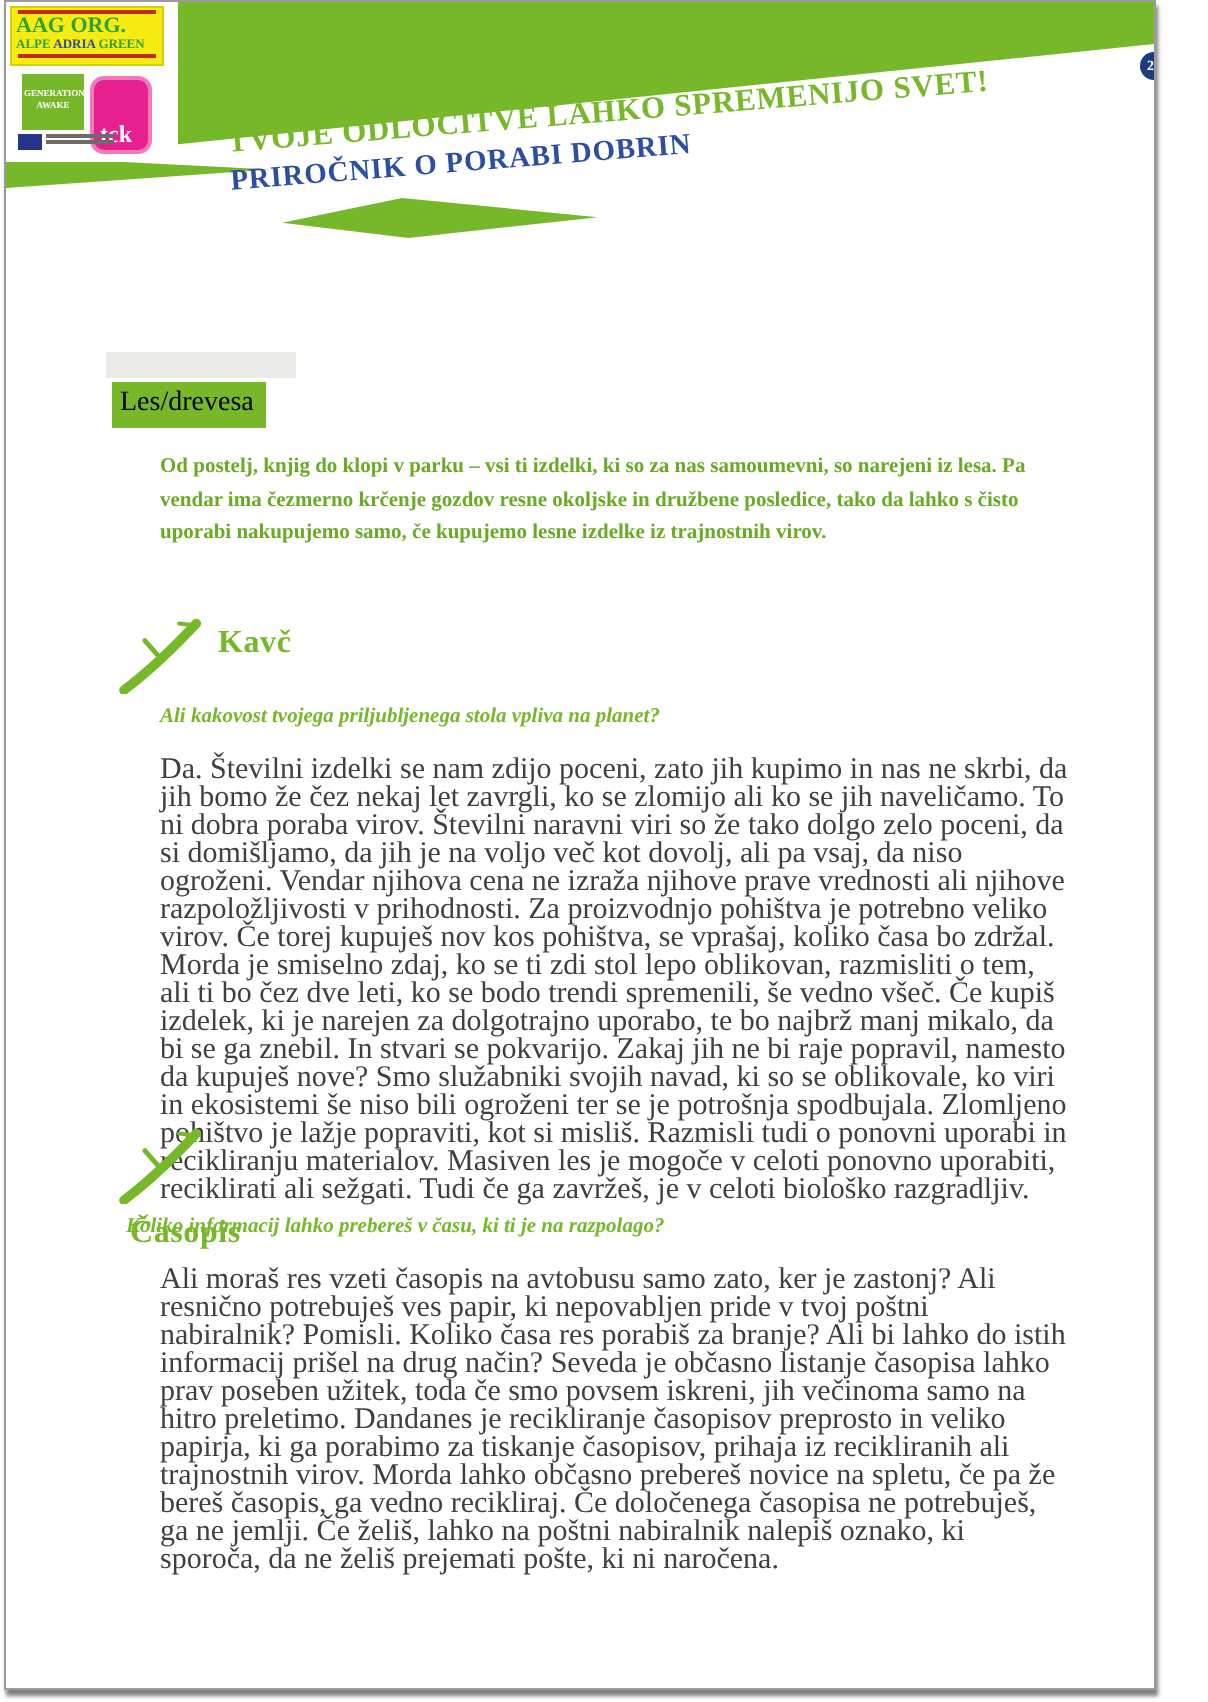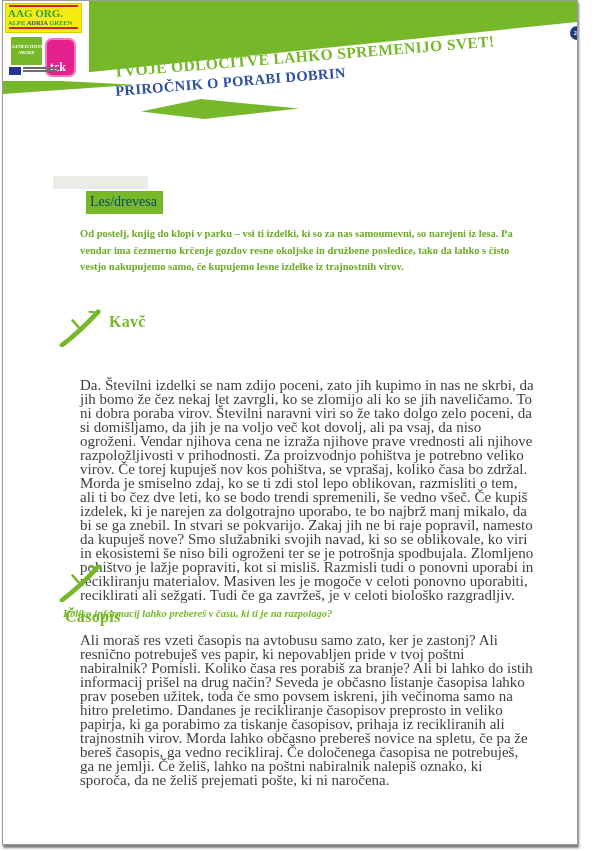--- a/index.html
+++ b/index.html
@@ -47,21 +47,21 @@
   .title-l2 { color:#2d4fa1; font-weight:bold; font-size:14.5px; letter-spacing:.4px; margin-top:2px; white-space:nowrap; }
 
   .page-badge { position:absolute; left:567px; top:25px; width:14px; height:14px;
                 border-radius:50%; background:#1c3e7e; color:#fff; font-size:7px;
                 font-weight:bold; display:flex; align-items:center; justify-content:center; }
 
   
   .ghost-box { position:absolute; left:50px; top:175px; width:95px; height:13px; background:#ebebe8; }
 
   .section-tag { position:absolute; left:53px; top:190px; background:var(--green);
-                 color:#0c4a6e; font-size:14px; padding:3px 6px 4px 4px;margin-left:30px; }
+                 color:#000000; font-size:14px; padding:3px 6px 4px 4px; }
 
   .intro { position:absolute; left:77px; top:225px; width:454px;
            color:#6aab26; font-weight:bold; font-size:10.5px; line-height:16.5px; }
 
   .sec-head { position:absolute; display:flex; align-items:flex-start; }
   .sec-head .branch { width:44px; height:40px; }
   .sec-head .h { color:var(--green); font-weight:bold; font-size:16px; margin:6px 0 0 6px; letter-spacing:.3px; }
 
   .question { position:absolute; width:454px; color:var(--green);
               font-style:italic; font-weight:bold; font-size:10.5px; }
@@ -104,30 +104,31 @@
   <div class="title-block">
     <div class="title-l1">TVOJE ODLOČITVE LAHKO SPREMENIJO SVET!</div>
     <div class="title-l2">PRIROČNIK O PORABI DOBRIN</div>
   </div>
 
   <div class="page-badge">28</div>
 
   <div class="ghost-box"></div>
   <div class="section-tag">Les/drevesa</div>
 
-  <p class="intro">Od postelj, knjig do klopi v parku – vsi ti izdelki, ki so za nas samoumevni, so narejeni iz lesa. Pa vendar ima čezmerno krčenje gozdov resne okoljske in družbene posledice, tako da lahko s čisto vestjo nakupujemo samo, če kupujemo lesne izdelke iz trajnostnih virov.</p>
+  <p class="intro">Od postelj, knjig do klopi v parku – vsi ti izdelki, ki so za nas samoumevni, so narejeni iz lesa. Pa vendar ima čezmerno krčenje gozdov resne okoljske in družbene posledice, tako da lahko s čisto uporabi nakupujemo samo, če kupujemo lesne izdelke iz trajnostnih virov.</p>
 
   <div class="sec-head" style="left:56px; top:306px;">
     <svg class="branch" viewBox="0 0 44 42">
       <path d="M2 40 C14 31 26 20 40 5" stroke-width="5" stroke-linecap="round"></path>
       <path d="M21 23 L13 14" stroke-width="2.6" stroke-linecap="round"></path>
       <path d="M39 6 L31 5" stroke-width="2.2" stroke-linecap="round"></path>
     </svg>
     <span class="h">Kavč</span>
   </div>
+  <p class="question" style="left:77px; top:352px;">Ali kakovost tvojega priljubljenega stola vpliva na planet?</p>
   <p class="body-par" style="left:77px; top:377px;">Da. Številni izdelki se nam zdijo poceni, zato jih kupimo in nas ne skrbi, da jih bomo že čez nekaj let zavrgli, ko se zlomijo ali ko se jih naveličamo. To ni dobra poraba virov. Številni naravni viri so že tako dolgo zelo poceni, da si domišljamo, da jih je na voljo več kot dovolj, ali pa vsaj, da niso ogroženi. Vendar njihova cena ne izraža njihove prave vrednosti ali njihove razpoložljivosti v prihodnosti. Za proizvodnjo pohištva je potrebno veliko virov. Če torej kupuješ nov kos pohištva, se vprašaj, koliko časa bo zdržal. Morda je smiselno zdaj, ko se ti zdi stol lepo oblikovan, razmisliti o tem, ali ti bo čez dve leti, ko se bodo trendi spremenili, še vedno všeč. Če kupiš izdelek, ki je narejen za dolgotrajno uporabo, te bo najbrž manj mikalo, da bi se ga znebil. In stvari se pokvarijo. Zakaj jih ne bi raje popravil, namesto da kupuješ nove? Smo služabniki svojih navad, ki so se oblikovale, ko viri in ekosistemi še niso bili ogroženi ter se je potrošnja spodbujala. Zlomljeno pohištvo je lažje popraviti, kot si misliš. Razmisli tudi o ponovni uporabi in recikliranju materialov. Masiven les je mogoče v celoti ponovno uporabiti, reciklirati ali sežgati. Tudi če ga zavržeš, je v celoti biološko razgradljiv.</p>
 
   <div class="sec-head" style="left:56px; top:561px;flex-direction:column;">
     <svg class="branch" viewBox="0 0 44 42">
       <path d="M2 40 C14 31 26 20 40 5" stroke-width="5" stroke-linecap="round"></path>
       <path d="M21 23 L13 14" stroke-width="2.6" stroke-linecap="round"></path>
       <path d="M39 6 L31 5" stroke-width="2.2" stroke-linecap="round"></path>
     </svg>
     <span class="h">Časopis</span>
   </div>

